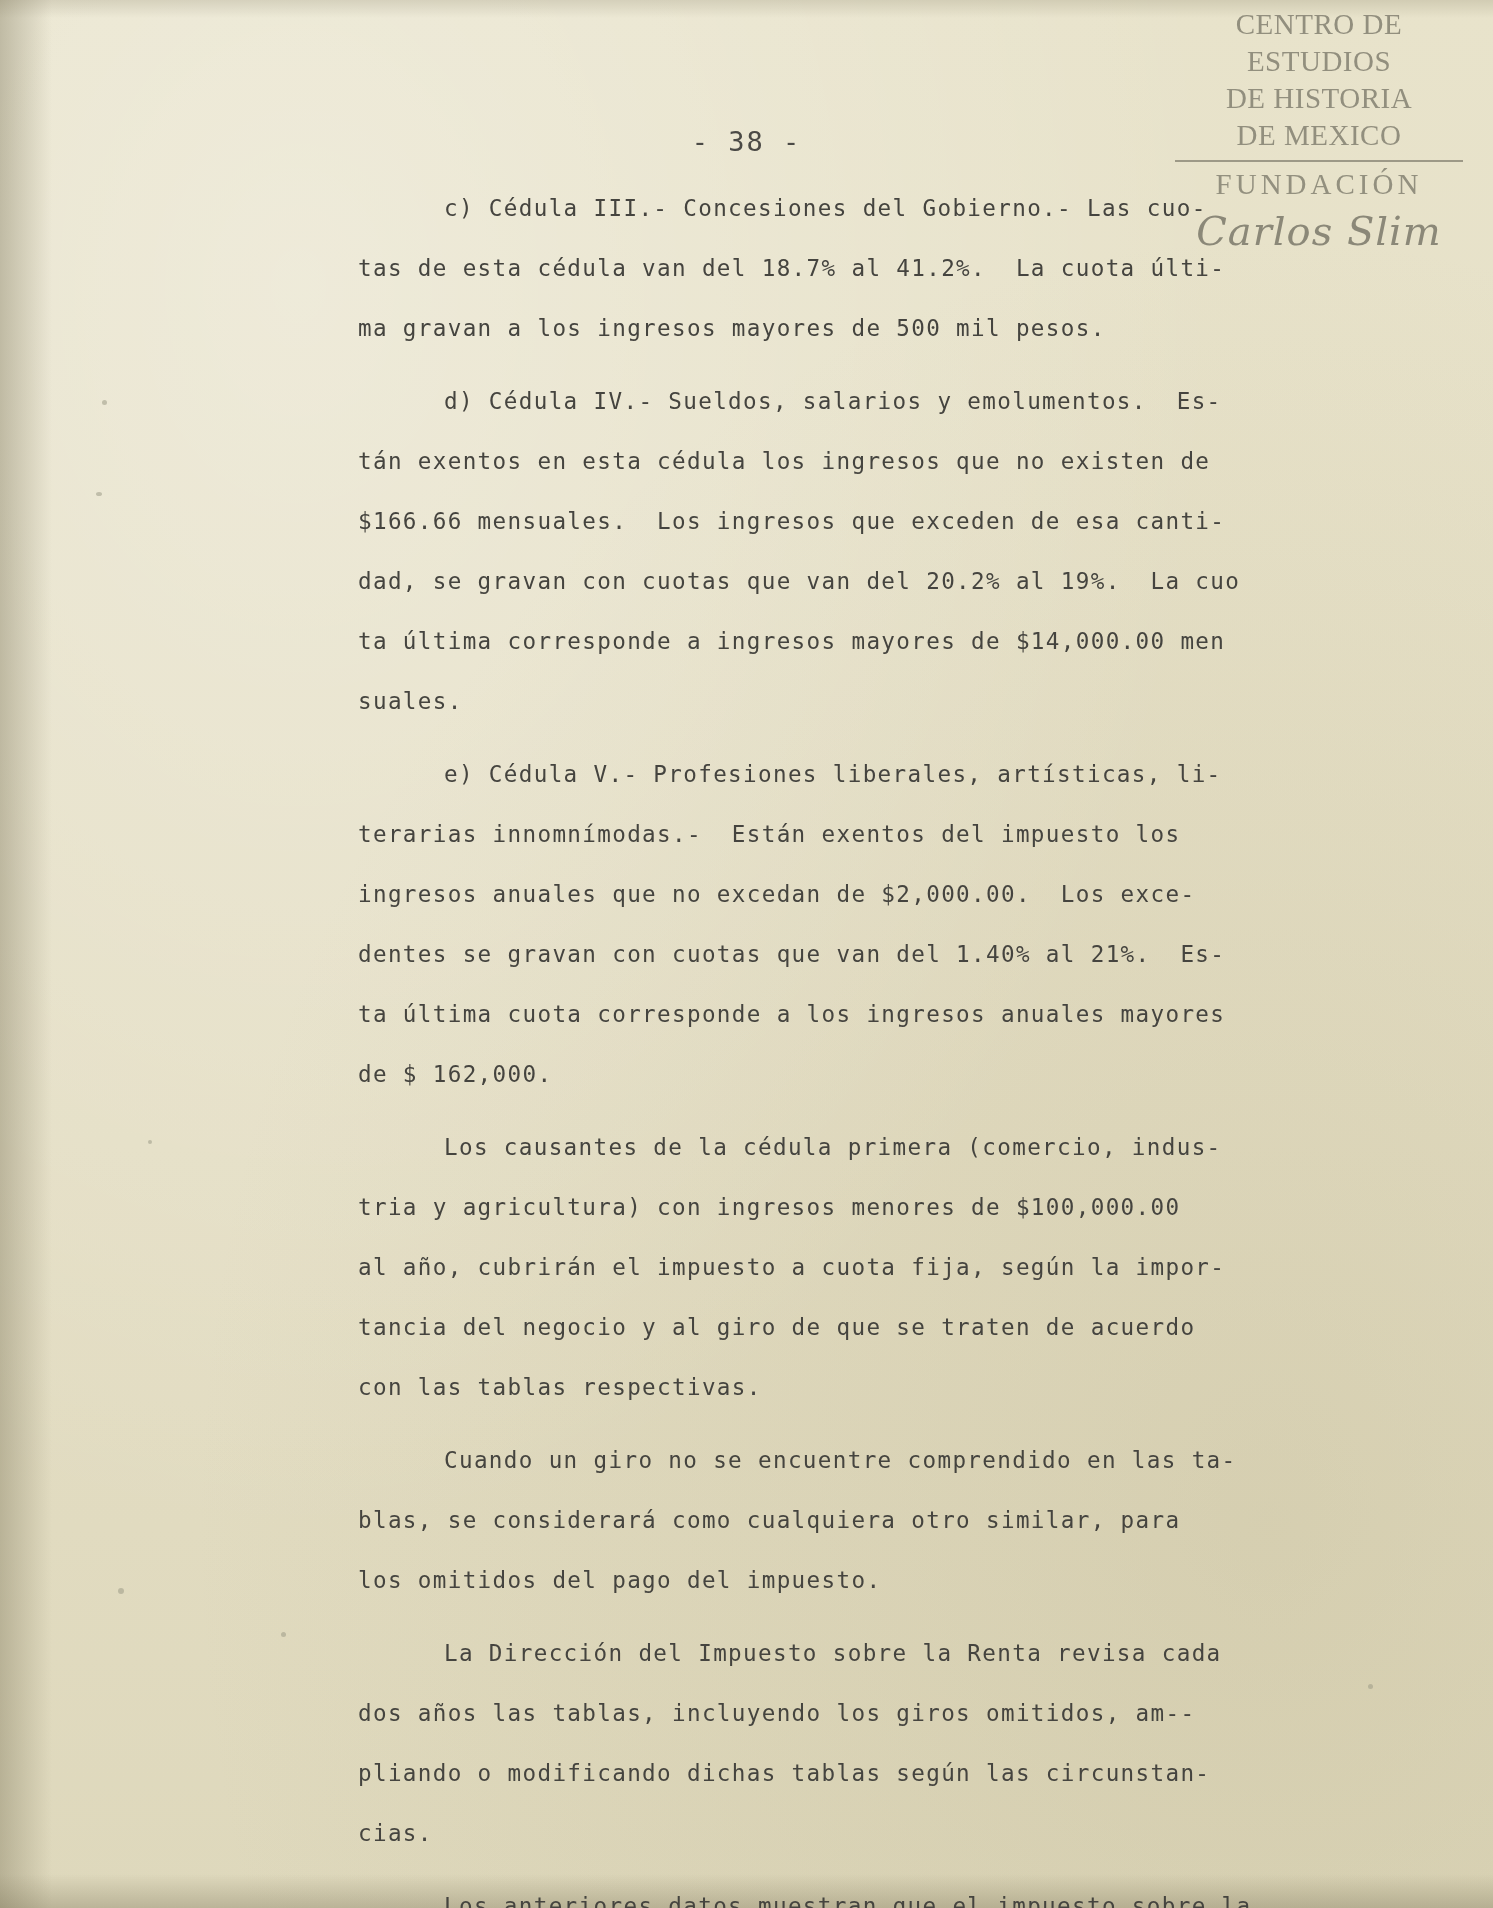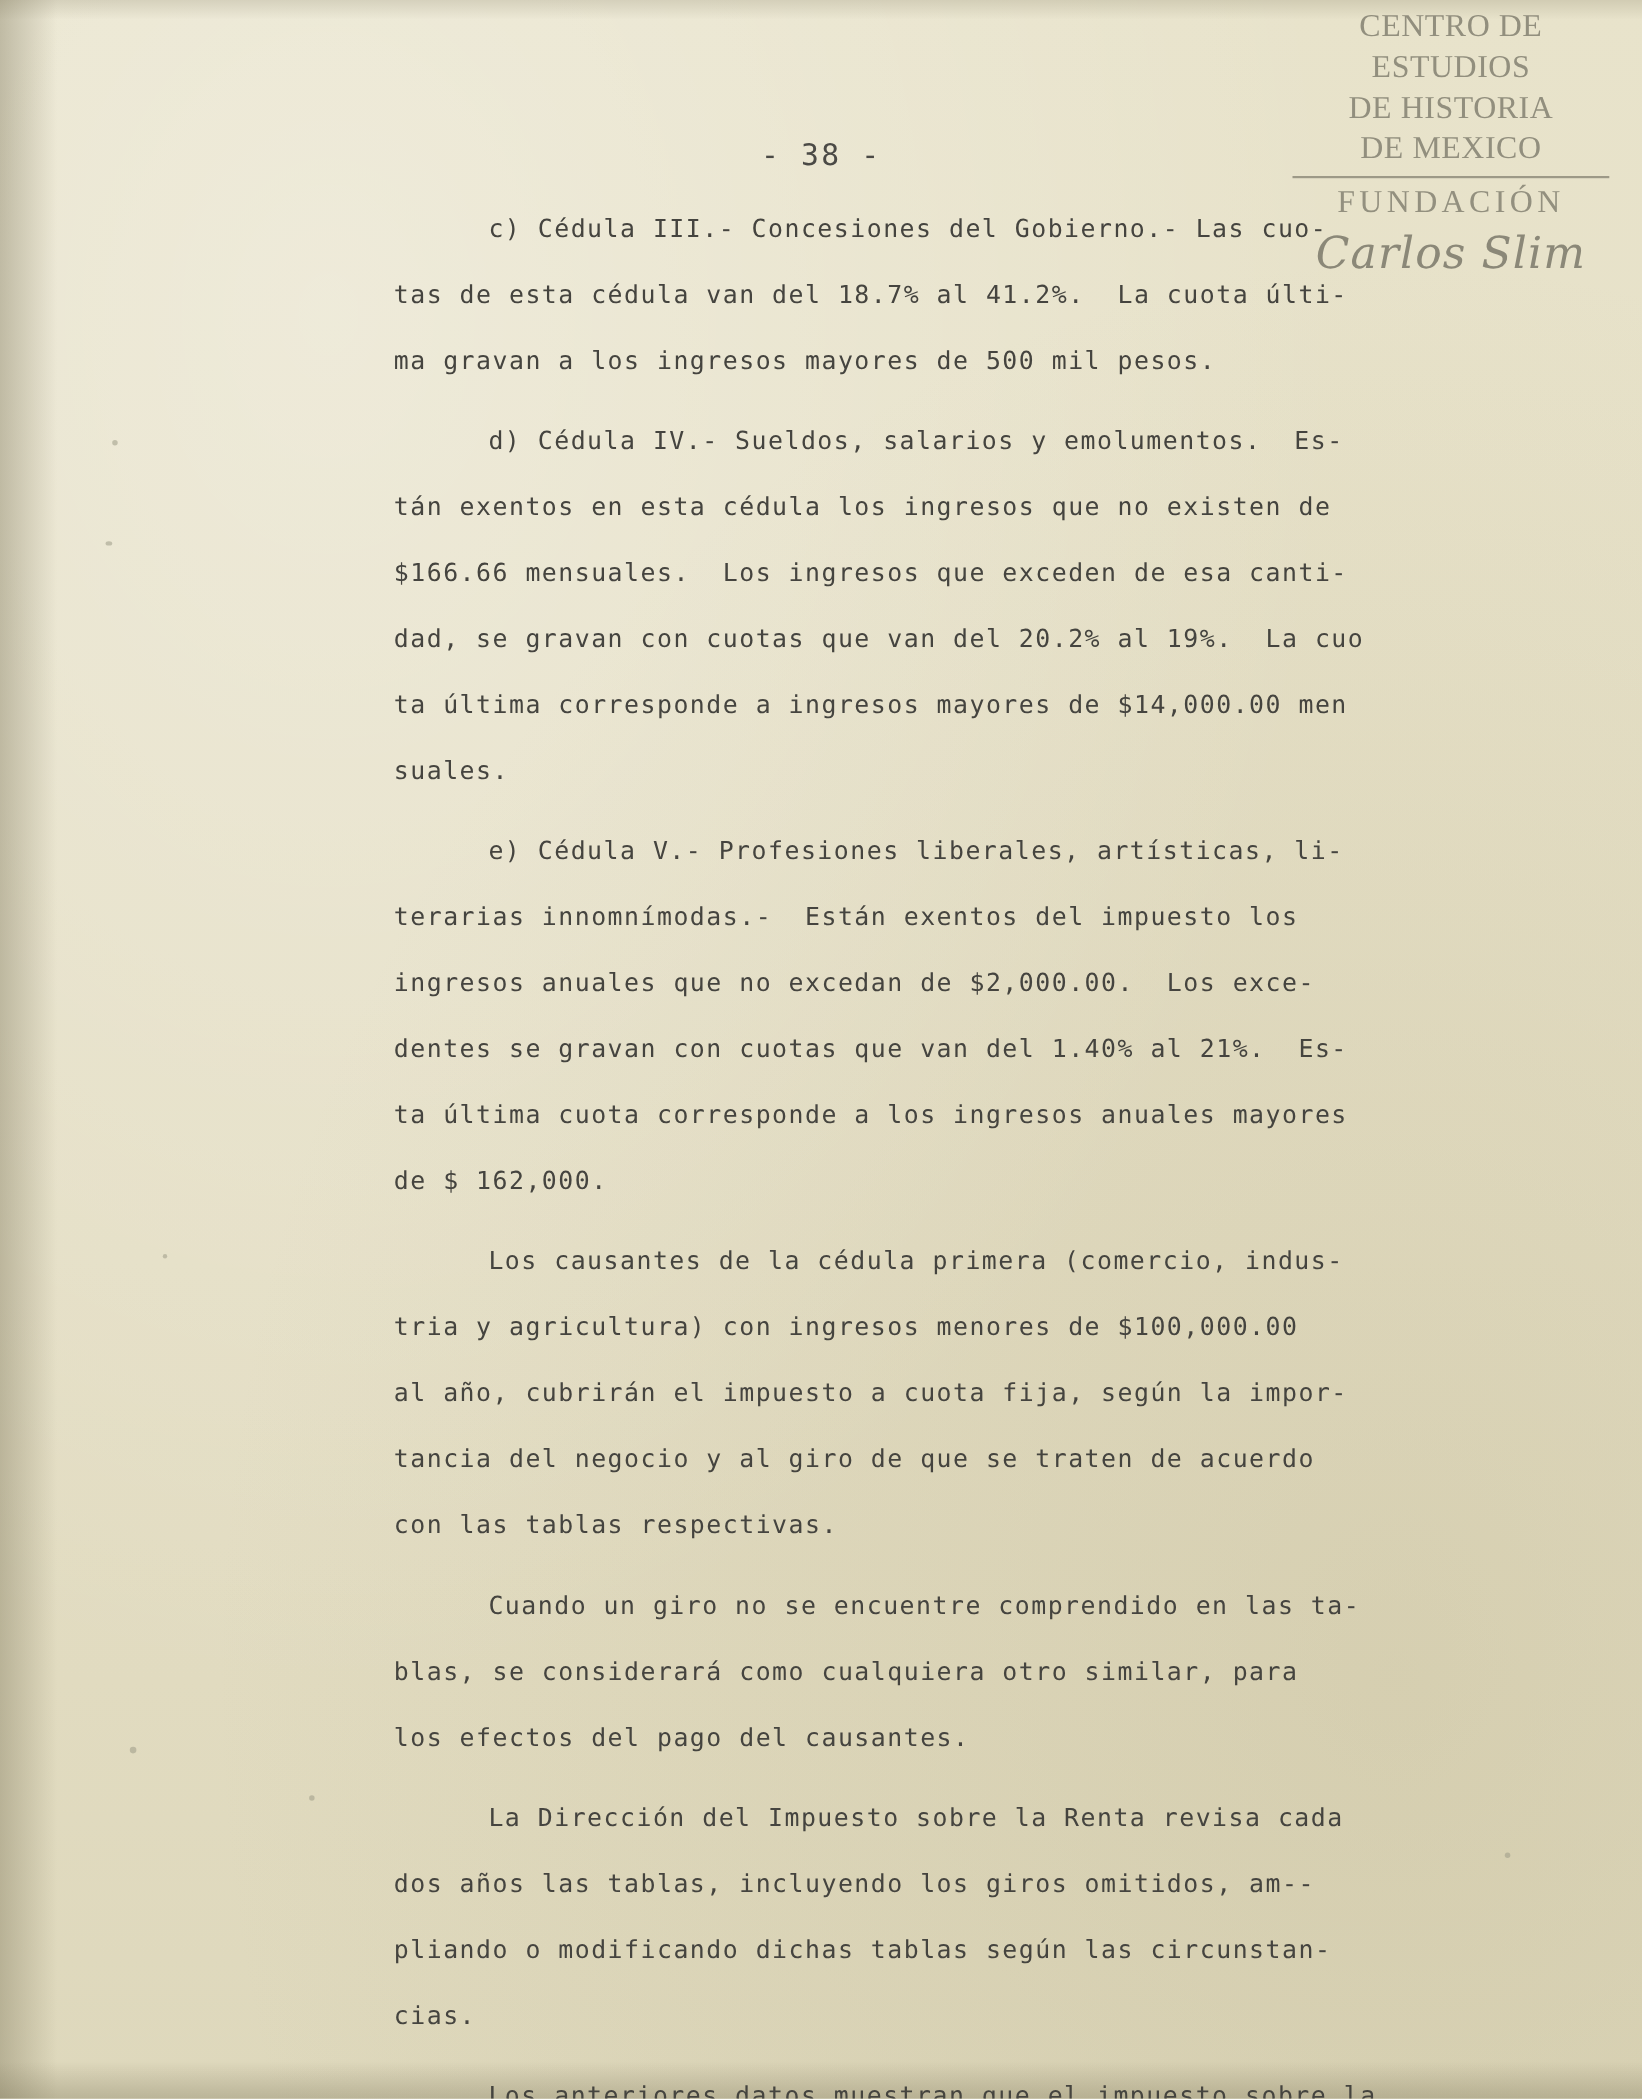--- a/index.html
+++ b/index.html
@@ -189,21 +189,21 @@
       <span class="line indent">Los causantes de la cédula primera (comercio, indus-</span>
       <span class="line">tria y agricultura) con ingresos menores de $100,000.00</span>
       <span class="line">al año, cubrirán el impuesto a cuota fija, según la impor-</span>
       <span class="line">tancia del negocio y al giro de que se traten de acuerdo</span>
       <span class="line">con las tablas respectivas.</span>
     </p>
 
     <p class="para">
       <span class="line indent">Cuando un giro no se encuentre comprendido en las ta-</span>
       <span class="line">blas, se considerará como cualquiera otro similar, para</span>
-      <span class="line">los efectos del pago del causantes.</span>
+      <span class="line">los omitidos del pago del impuesto.</span>
     </p>
 
     <p class="para">
       <span class="line indent">La Dirección del Impuesto sobre la Renta revisa cada</span>
       <span class="line">dos años las tablas, incluyendo los giros omitidos, am--</span>
       <span class="line">pliando o modificando dichas tablas según las circunstan-</span>
       <span class="line">cias.</span>
     </p>
 
     <p class="para">

